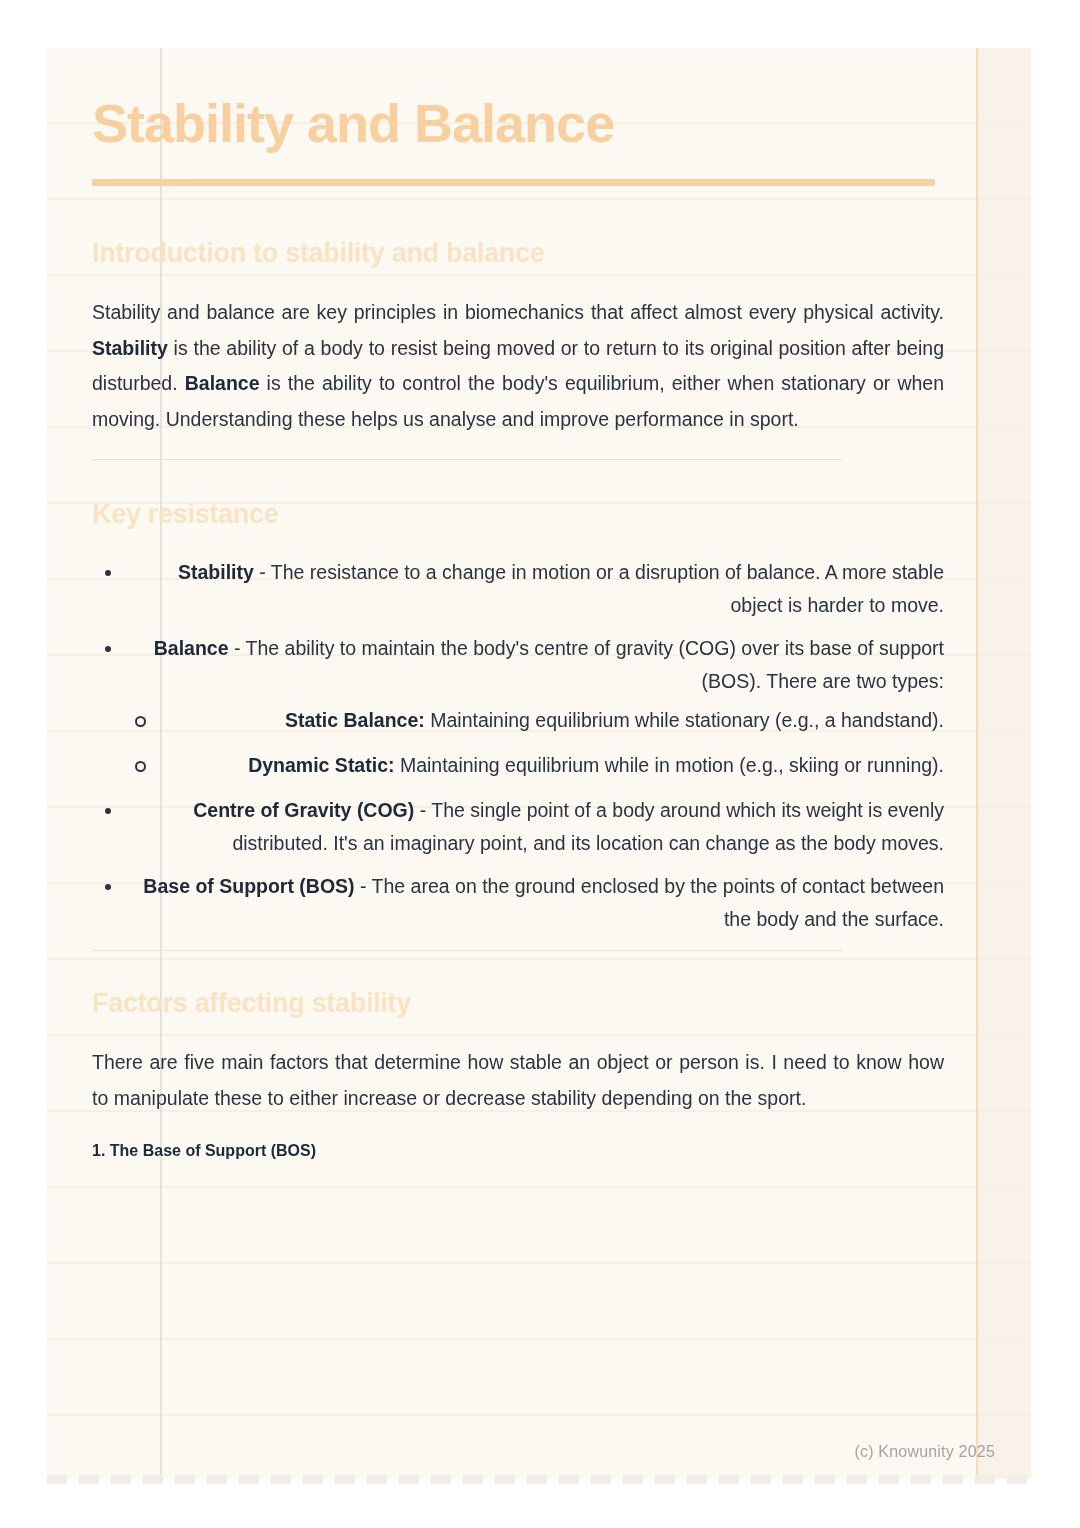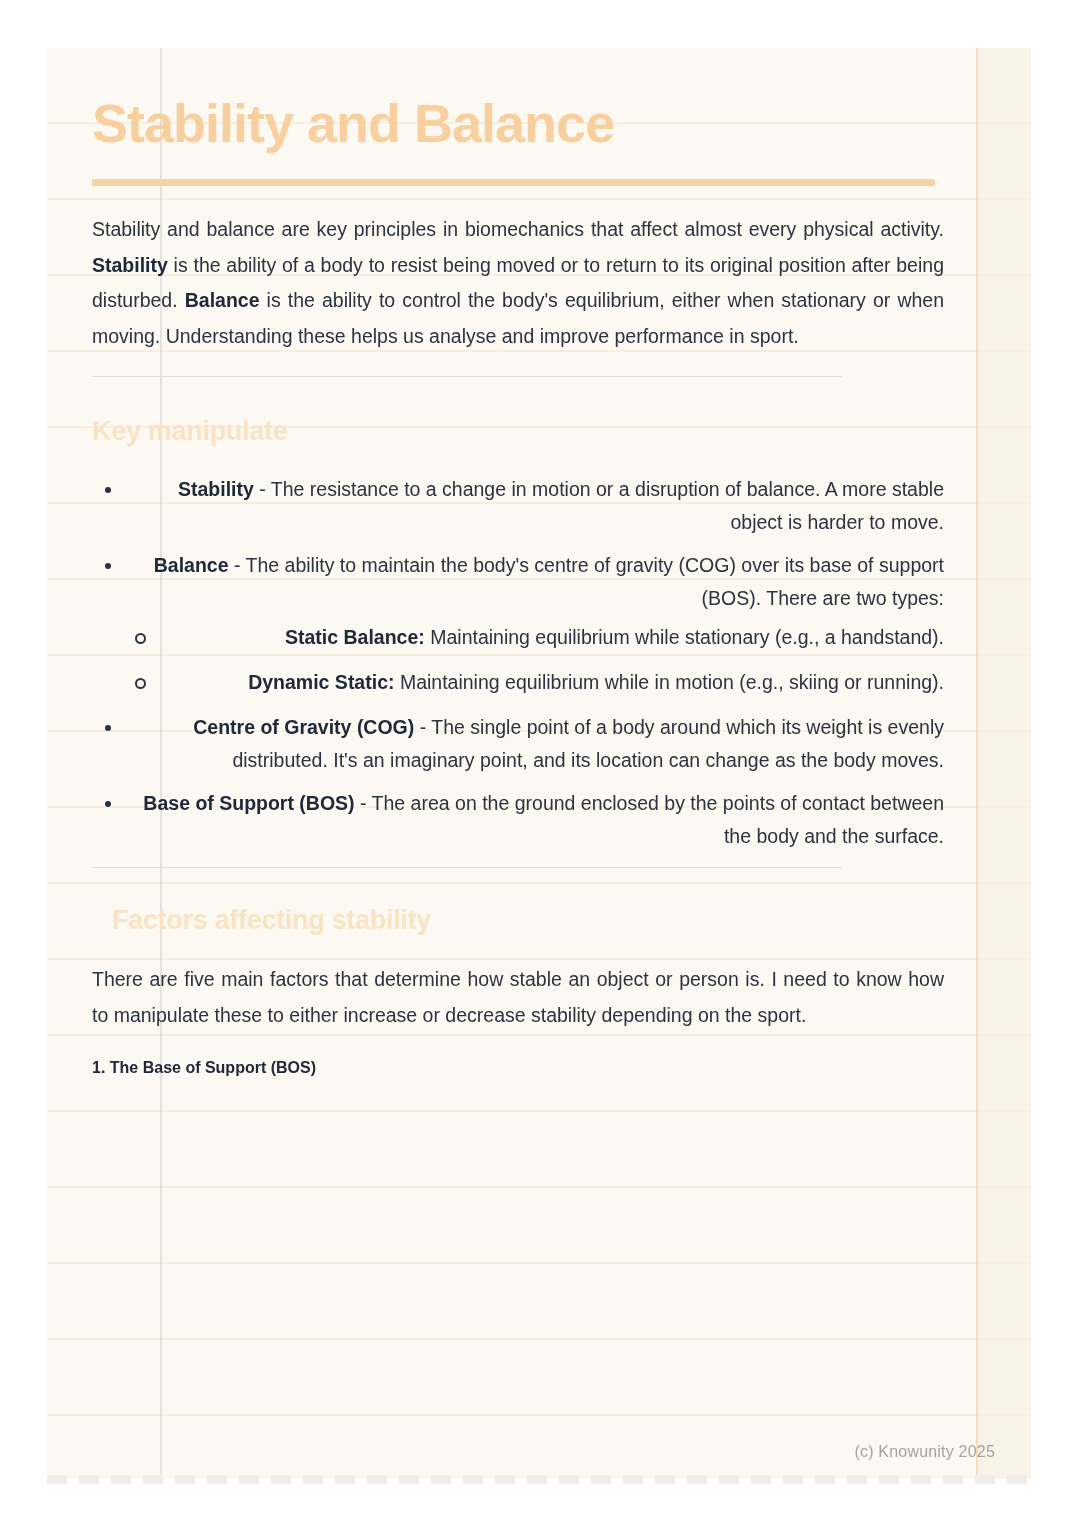--- a/index.html
+++ b/index.html
@@ -45,21 +45,21 @@
   }
   .title-bar {
     width:843px; height:7px; margin-top:27px; background:#F5D3A6; border-radius:1px;
   }
   .section-heading {
     font-size:27px; line-height:32px; font-weight:800; letter-spacing:-0.3px;
     color:#FAE3C2;
   }
   .h-intro   { margin-top:51px; }
   .h-keydefs { margin-top:38px; }
-  .h-factors { margin-top:36px;margin-left:20px; }
+  .h-factors { margin-top:36px; }
 
   .body-par {
     font-size:19.5px; line-height:35.5px; color:#2B3240;
     text-align:justify; margin-top:26px;
   }
   .body-par strong, .def-list strong { font-weight:700; color:#20293A; }
 
   .section-divider {
     border:none; width:750px; height:1px; background:#E2E1DC; margin-top:22px;
   }
@@ -102,25 +102,26 @@
   <div class="vline-left"></div>
   <div class="right-strip"></div>
   <div class="vline-right"></div>
   <div class="perforation"></div>
 
   <div class="content">
 
     <h1 class="doc-title">Stability and Balance</h1>
     <div class="title-bar"></div>
 
+    <h2 class="section-heading h-intro">Introduction to stability and balance</h2>
     <p class="body-par">Stability and balance are key principles in biomechanics that affect almost every physical activity. <strong>Stability</strong> is the ability of a body to resist being moved or to return to its original position after being disturbed. <strong>Balance</strong> is the ability to control the body's equilibrium, either when stationary or when moving. Understanding these helps us analyse and improve performance in sport.</p>
 
     <hr class="section-divider">
 
-    <h2 class="section-heading h-keydefs">Key manipulate</h2>
+    <h2 class="section-heading h-keydefs">Key resistance</h2>
 
     <ul class="def-list">
         <li><strong>Stability</strong> - The resistance to a change in motion or a disruption of balance. A more stable object is harder to move.</li>
         <li><strong>Balance</strong> - The ability to maintain the body's centre of gravity (COG) over its base of support (BOS). There are two types:<ul class="sub-list">
             <li><strong>Static Balance:</strong> Maintaining equilibrium while stationary (e.g., a handstand).</li>
             <li><strong>Dynamic Static:</strong> Maintaining equilibrium while in motion (e.g., skiing or running).</li>
           </ul></li>
         <li><strong>Centre of Gravity (COG)</strong> - The single point of a body around which its weight is evenly distributed. It's an imaginary point, and its location can change as the body moves.</li>
         <li><strong>Base of Support (BOS)</strong> - The area on the ground enclosed by the points of contact between the body and the surface.</li>
       </ul>

